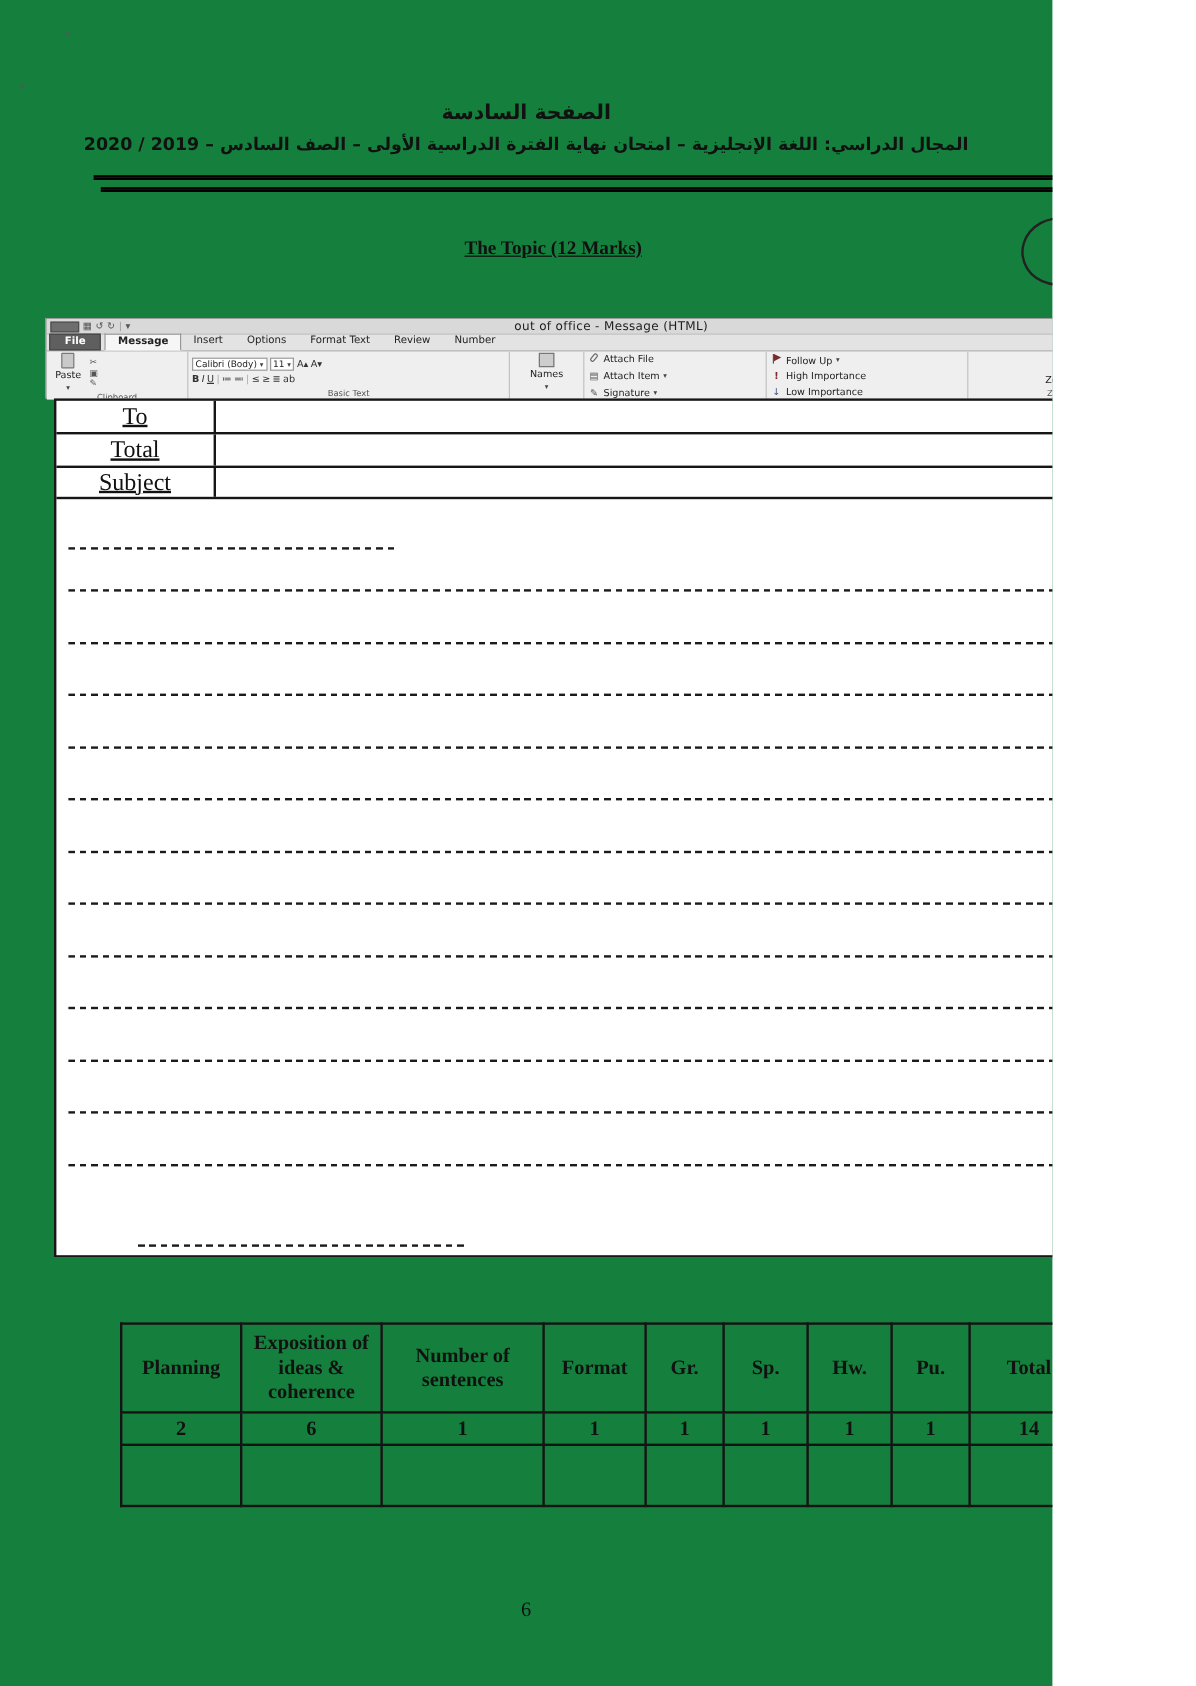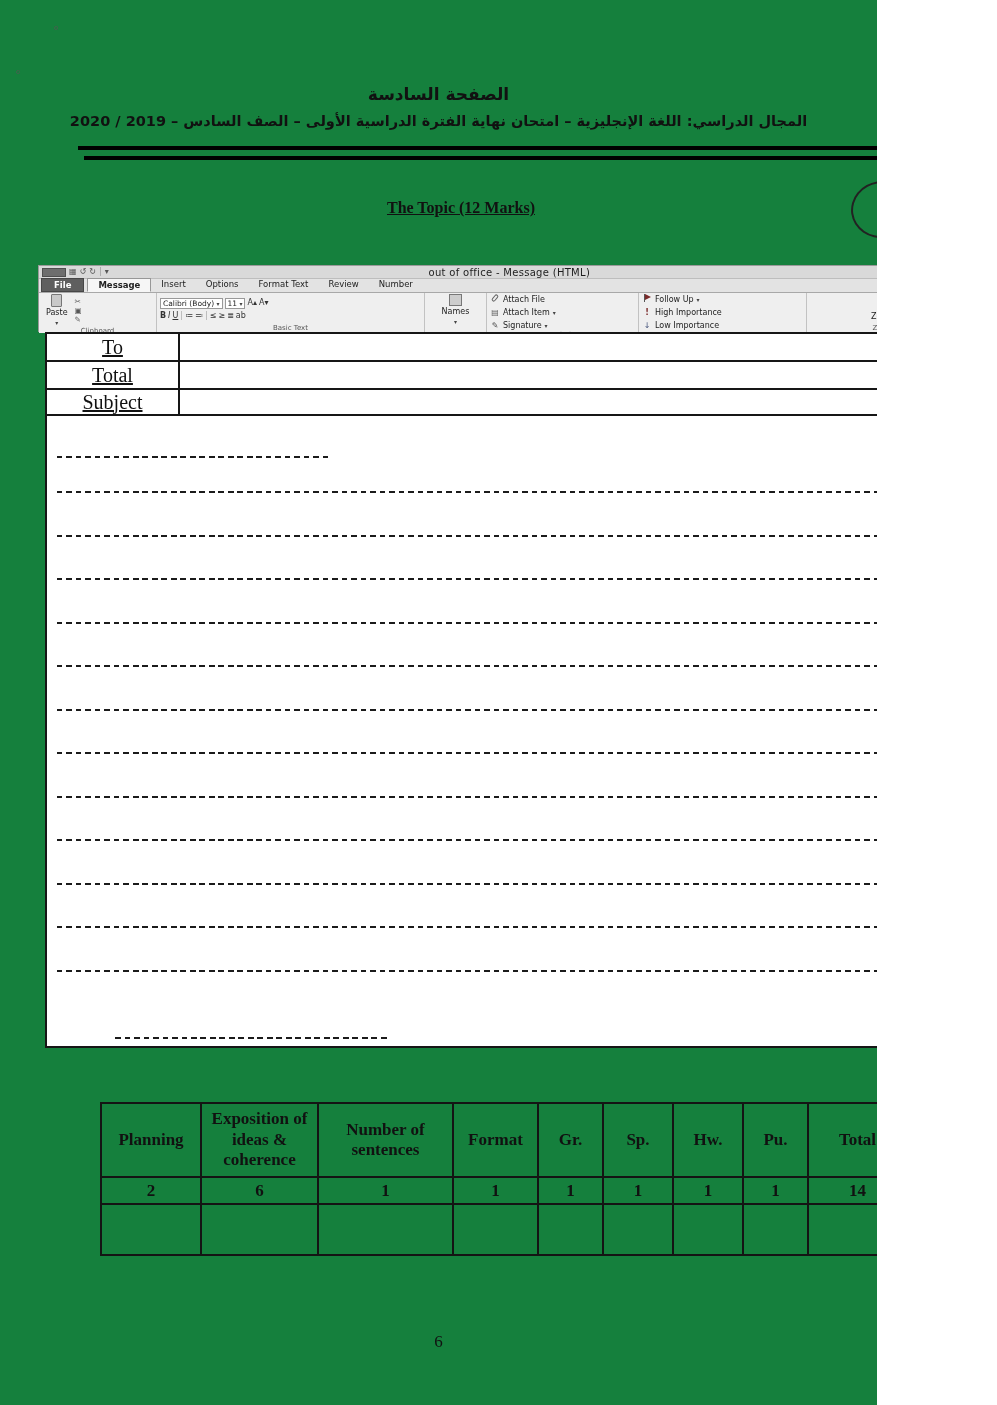--- a/index.html
+++ b/index.html
@@ -70,21 +70,21 @@
   .bigbtn{display:flex;flex-direction:column;align-items:center;justify-content:center;gap:1px;padding:0 4px;}
   .ic-clipboard{width:11px;height:13px;background:#c9c9c9;border:1px solid #777;border-radius:1px;}
   .ic-book{width:13px;height:12px;background:#cdcdcd;border:1px solid #777;}
   .dd::before{content:"▾";font-size:6px;color:#444;}
   .stackicons{display:flex;flex-direction:column;gap:1px;font-size:7.5px;color:#555;line-height:8px;}
   .si-cut::before{content:"✂";}
   .si-copy::before{content:"▣";}
   .si-painter::before{content:"✎";}
 
   .btcol{display:flex;flex-direction:column;gap:2px;justify-content:center;}
-  .btrow{display:flex;gap:2px;align-items:flex-start;}
+  .btrow{display:flex;gap:2px;align-items:center;}
   .fontbox{border:1px solid #999;background:#fff;padding:0 2px;font-size:7.5px;white-space:nowrap;}
   .fmt{font-size:8px;line-height:9px;color:#333;}
   .fmt.b{font-weight:bold;}
   .fmt.i{font-style:italic;}
   .fmt.u{text-decoration:underline;}
   .fmt.sep{color:#aaa;}
 
   .menu-item{display:flex;align-items:center;gap:3px;line-height:11px;white-space:nowrap;color:#222;}
   .mi-ic{font-size:8px;color:#555;width:10px;text-align:center;}
   .clip-ic{display:inline-block;width:4px;height:8px;border:1px solid #666;border-radius:2px;transform:rotate(40deg);}

